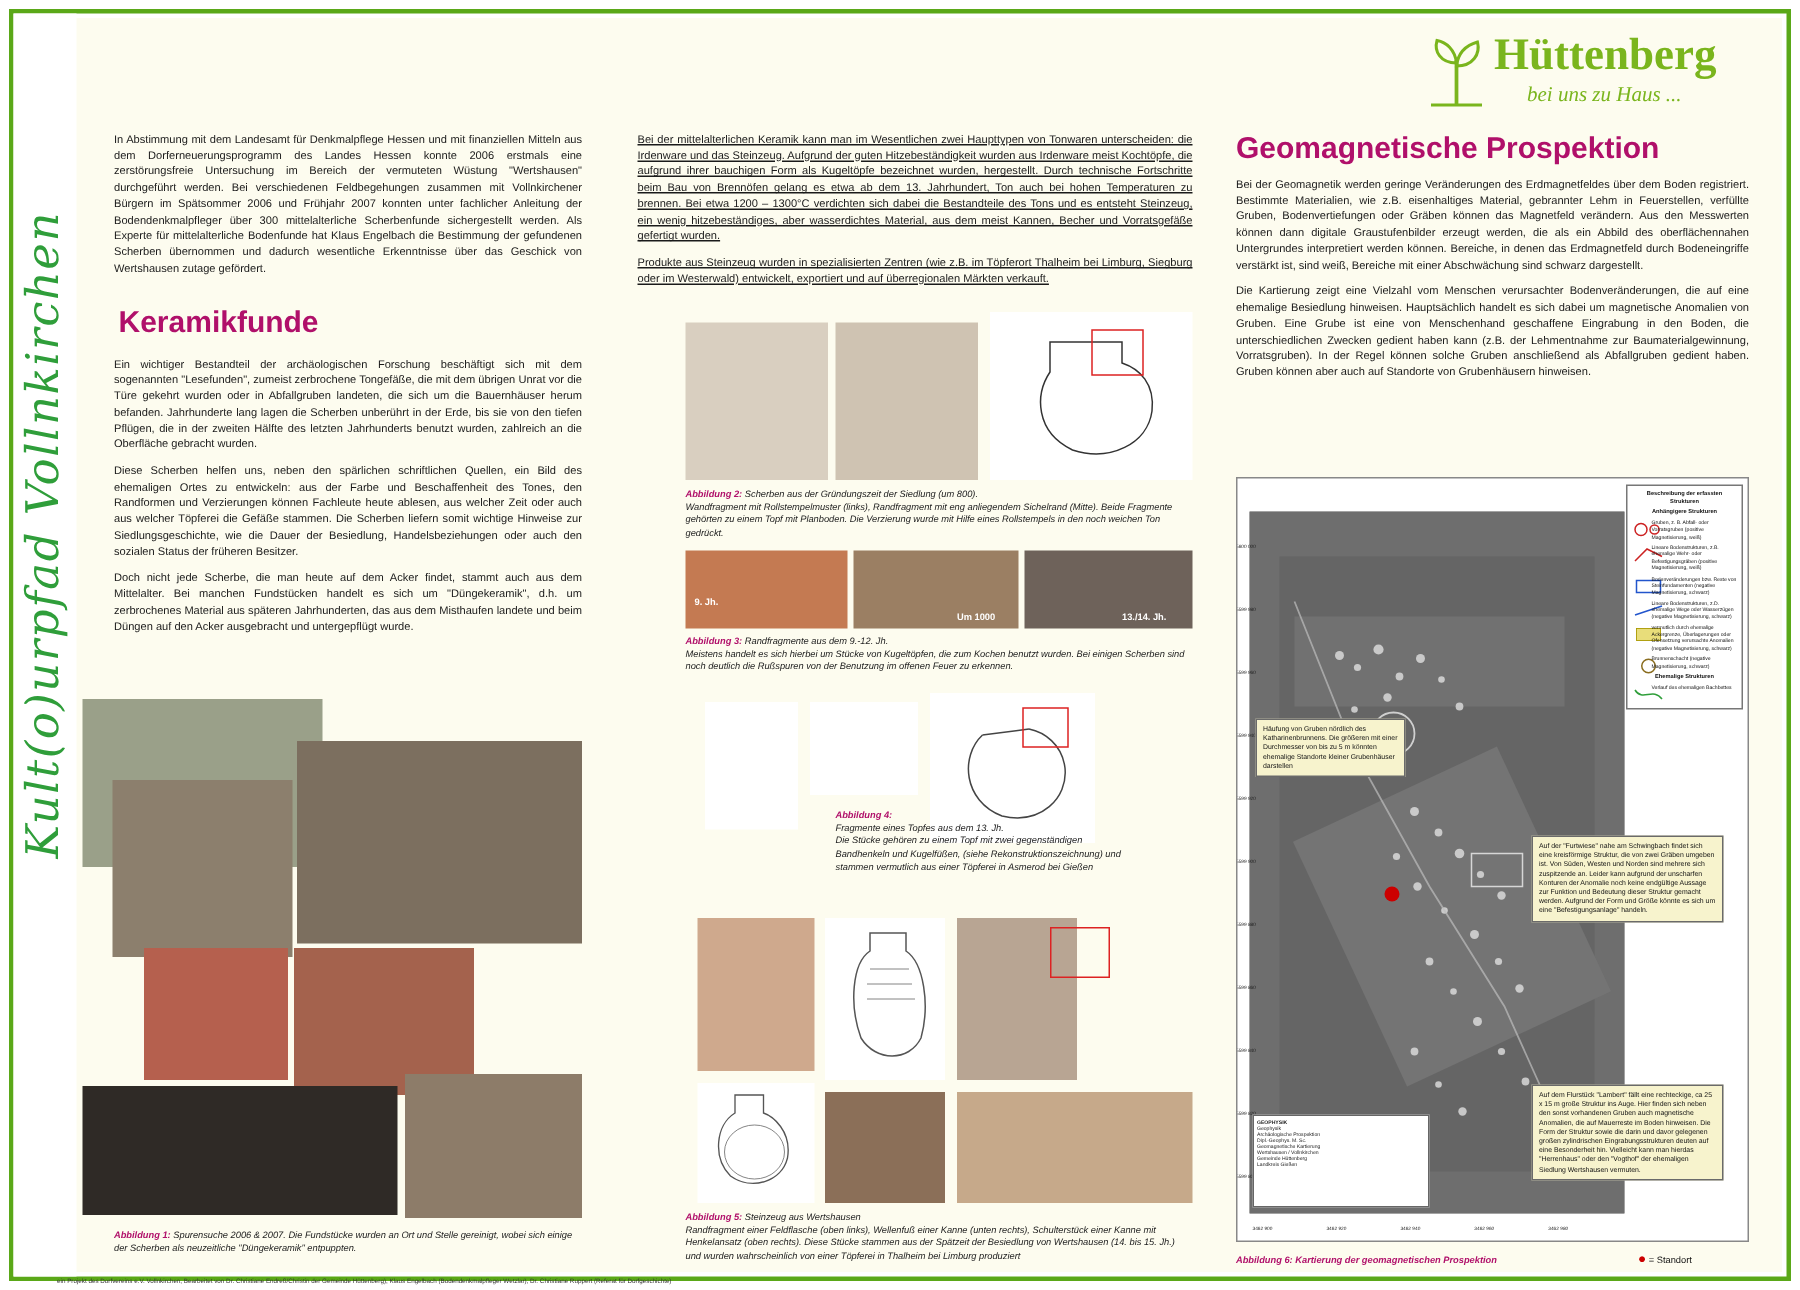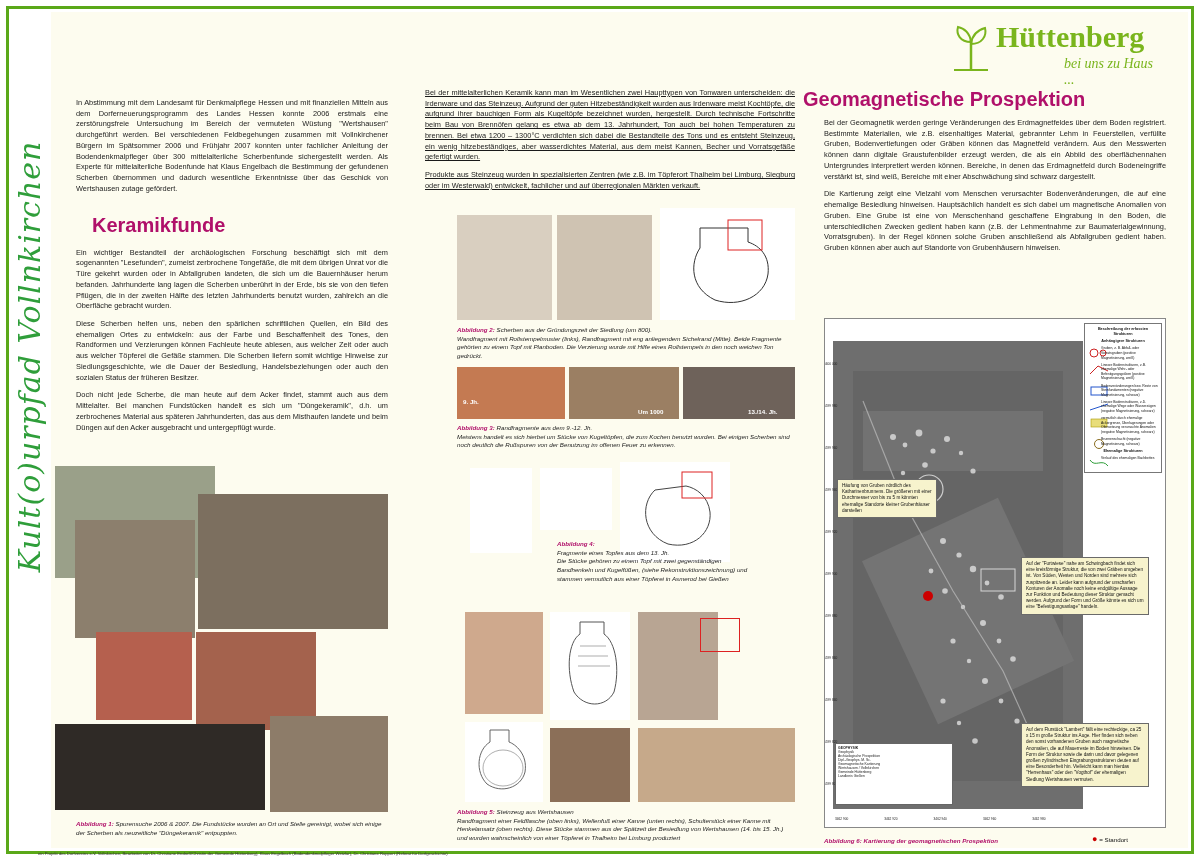--- a/index.html
+++ b/index.html
@@ -77,49 +77,48 @@
     color: #7ab51d;
     font-family: "Liberation Serif", serif;
   }
   .logo-sub {
     position: absolute;
     left: 78px; top: 38px;
     font-size: 14px;
     color: #7ab51d;
     font-style: italic;
     font-family: "Liberation Serif", serif;
-    margin-left: 46px;
   }
   .logo-mark {
     position: absolute;
     left: 6px; top: 4px;
     width: 50px; height: 52px;
   }
   
   .col {
     position: absolute;
     font-size: 7.4px;
     line-height: 1.45;
     color: #1a1a1a;
     text-align: justify;
   }
   .col p { margin: 0 0 7px 0; }
-  .col1 { left: 76px; top: 98px; width: 312px; }
+  .col1 { left: 76px; top: 88px; width: 312px; }
   .col2 { left: 425px; top: 88px; width: 370px; text-decoration: underline; }
   .col3 { left: 824px; top: 118px; width: 342px; }
   .section-head {
     font-size: 20px;
     font-weight: bold;
     color: #b0106a;
     font-family: "Liberation Sans", sans-serif;
-    margin: 16px 0 8px 16px;
+    margin: 16px 0 8px 3px;
   }
   .geo-head {
     position: absolute;
-    left: 803px; top: 88px;
+    left: 824px; top: 88px;
     font-size: 20px;
     font-weight: bold;
     color: #b0106a;
   }
   .cap {
     position: absolute;
     font-size: 6.2px;
     line-height: 1.4;
     color: #222;
   }
@@ -228,21 +227,21 @@
   <div class="col col1">
     <p>In Abstimmung mit dem Landesamt für Denkmalpflege Hessen und mit finanziellen Mitteln aus dem Dorferneuerungsprogramm des Landes Hessen konnte 2006 erstmals eine zerstörungsfreie Untersuchung im Bereich der vermuteten Wüstung "Wertshausen" durchgeführt werden. Bei verschiedenen Feldbegehungen zusammen mit Vollnkirchener Bürgern im Spätsommer 2006 und Frühjahr 2007 konnten unter fachlicher Anleitung der Bodendenkmalpfleger über 300 mittelalterliche Scherbenfunde sichergestellt werden. Als Experte für mittelalterliche Bodenfunde hat Klaus Engelbach die Bestimmung der gefundenen Scherben übernommen und dadurch wesentliche Erkenntnisse über das Geschick von Wertshausen zutage gefördert.</p>
     <div class="section-head">Keramikfunde</div>
     <p>Ein wichtiger Bestandteil der archäologischen Forschung beschäftigt sich mit dem sogenannten "Lesefunden", zumeist zerbrochene Tongefäße, die mit dem übrigen Unrat vor die Türe gekehrt wurden oder in Abfallgruben landeten, die sich um die Bauernhäuser herum befanden. Jahrhunderte lang lagen die Scherben unberührt in der Erde, bis sie von den tiefen Pflügen, die in der zweiten Hälfte des letzten Jahrhunderts benutzt wurden, zahlreich an die Oberfläche gebracht wurden.</p>
     <p>Diese Scherben helfen uns, neben den spärlichen schriftlichen Quellen, ein Bild des ehemaligen Ortes zu entwickeln: aus der Farbe und Beschaffenheit des Tones, den Randformen und Verzierungen können Fachleute heute ablesen, aus welcher Zeit oder auch aus welcher Töpferei die Gefäße stammen. Die Scherben liefern somit wichtige Hinweise zur Siedlungsgeschichte, wie die Dauer der Besiedlung, Handelsbeziehungen oder auch den sozialen Status der früheren Besitzer.</p>
     <p>Doch nicht jede Scherbe, die man heute auf dem Acker findet, stammt auch aus dem Mittelalter. Bei manchen Fundstücken handelt es sich um "Düngekeramik", d.h. um zerbrochenes Material aus späteren Jahrhunderten, das aus dem Misthaufen landete und beim Düngen auf den Acker ausgebracht und untergepflügt wurde.</p>
   </div>
 
   <div class="col col2">
     <p>Bei der mittelalterlichen Keramik kann man im Wesentlichen zwei Haupttypen von Tonwaren unterscheiden: die Irdenware und das Steinzeug. Aufgrund der guten Hitzebeständigkeit wurden aus Irdenware meist Kochtöpfe, die aufgrund ihrer bauchigen Form als Kugeltöpfe bezeichnet wurden, hergestellt. Durch technische Fortschritte beim Bau von Brennöfen gelang es etwa ab dem 13. Jahrhundert, Ton auch bei hohen Temperaturen zu brennen. Bei etwa 1200 – 1300°C verdichten sich dabei die Bestandteile des Tons und es entsteht Steinzeug, ein wenig hitzebeständiges, aber wasserdichtes Material, aus dem meist Kannen, Becher und Vorratsgefäße gefertigt wurden.</p>
-    <p>Produkte aus Steinzeug wurden in spezialisierten Zentren (wie z.B. im Töpferort Thalheim bei Limburg, Siegburg oder im Westerwald) entwickelt, fachlicher und auf überregionalen Märkten verkauft.</p>
+    <p>Produkte aus Steinzeug wurden in spezialisierten Zentren (wie z.B. im Töpferort Thalheim bei Limburg, Siegburg oder im Westerwald) entwickelt, exportiert und auf überregionalen Märkten verkauft.</p>
   </div>
 
   <div class="geo-head">Geomagnetische Prospektion</div>
   <div class="col col3">
     <p>Bei der Geomagnetik werden geringe Veränderungen des Erdmagnetfeldes über dem Boden registriert. Bestimmte Materialien, wie z.B. eisenhaltiges Material, gebrannter Lehm in Feuerstellen, verfüllte Gruben, Bodenvertiefungen oder Gräben können das Magnetfeld verändern. Aus den Messwerten können dann digitale Graustufenbilder erzeugt werden, die als ein Abbild des oberflächennahen Untergrundes interpretiert werden können. Bereiche, in denen das Erdmagnetfeld durch Bodeneingriffe verstärkt ist, sind weiß, Bereiche mit einer Abschwächung sind schwarz dargestellt.</p>
     <p>Die Kartierung zeigt eine Vielzahl vom Menschen verursachter Bodenveränderungen, die auf eine ehemalige Besiedlung hinweisen. Hauptsächlich handelt es sich dabei um magnetische Anomalien von Gruben. Eine Grube ist eine von Menschenhand geschaffene Eingrabung in den Boden, die unterschiedlichen Zwecken gedient haben kann (z.B. der Lehmentnahme zur Baumaterialgewinnung, Vorratsgruben). In der Regel können solche Gruben anschließend als Abfallgruben gedient haben. Gruben können aber auch auf Standorte von Grubenhäusern hinweisen.</p>
   </div>
 
   <div class="ph" style="left:457px;top:215px;width:95px;height:105px;background:#d9cfc0;"></div>
   <div class="ph" style="left:557px;top:215px;width:95px;height:105px;background:#cfc3b2;"></div>

